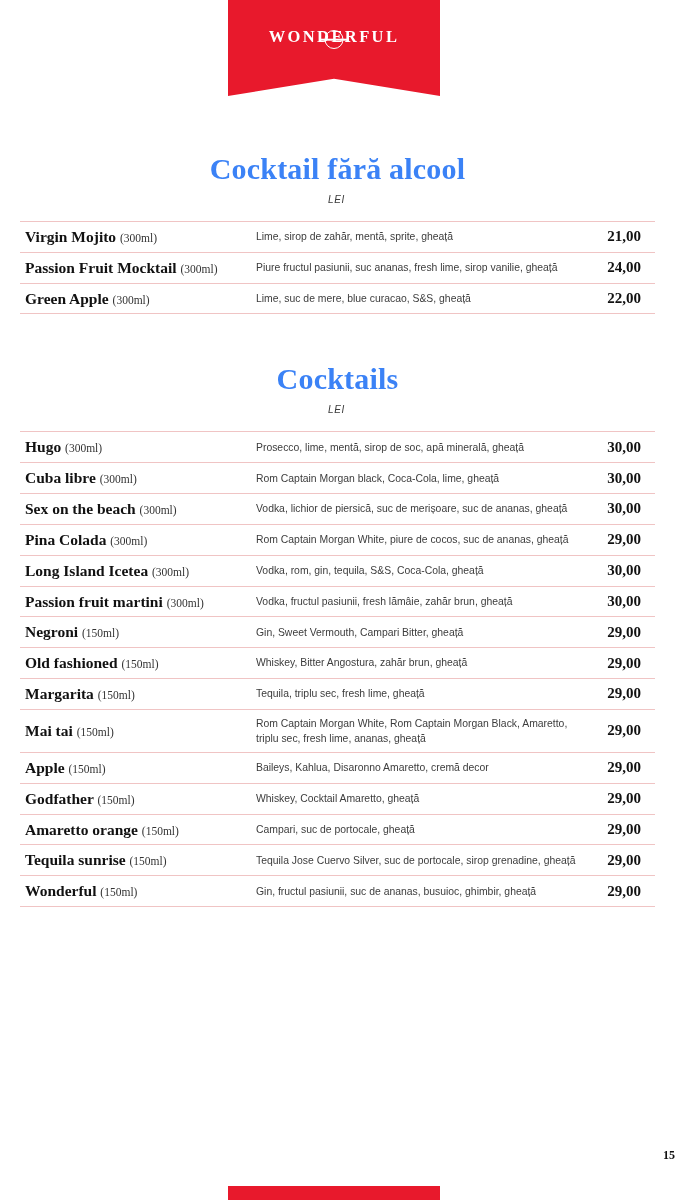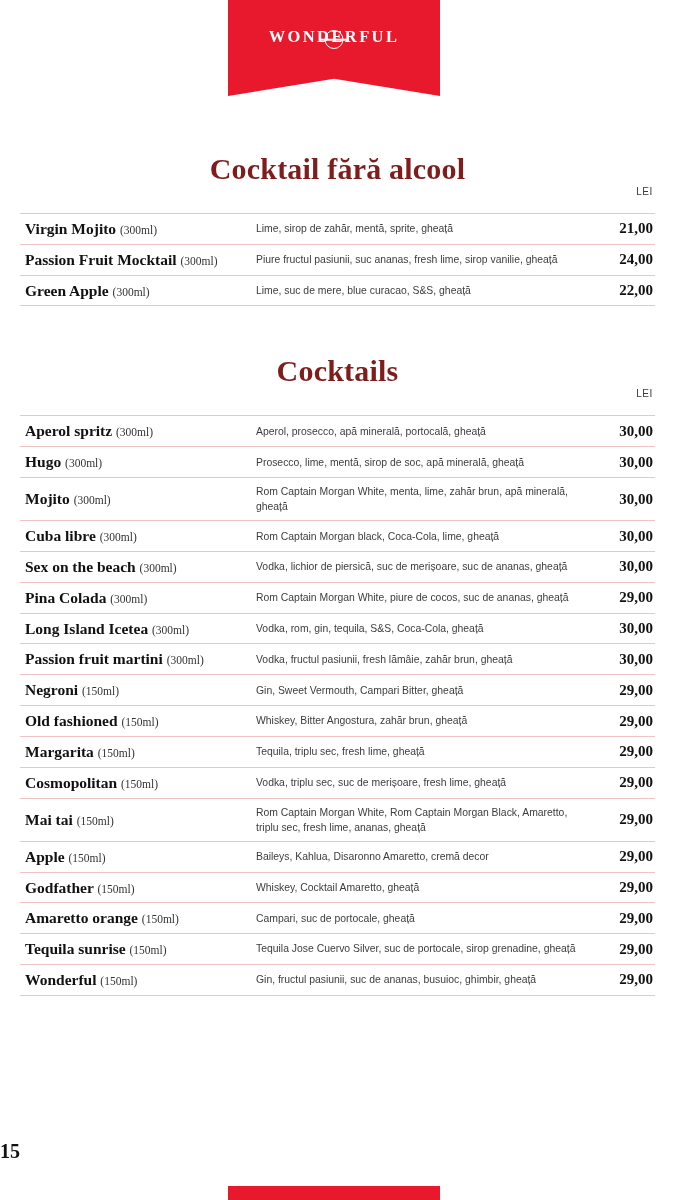--- a/index.html
+++ b/index.html
@@ -73,34 +73,36 @@
 
   
   .section {
     padding: 0 20px;
   }
   .section-title {
     text-align: center;
     font-family: "Liberation Serif", serif;
     font-weight: bold;
     font-size: 30px;
-    color: #7f1d1d;
+    color: #3b82f6;
     margin: 0;
     letter-spacing: 0.2px;
   }
   .sect1 { margin-top: 56px; }
   .sect2 { margin-top: 48px; }
 
   .lei {
-    text-align: right;
+    text-align: center;
     font-size: 10px;
     color: #3a3a3a;
     letter-spacing: 0.6px;
     padding-right: 2px;
+    margin-top: 8px;
     margin-bottom: 2px;
+    font-style: italic;
   }
 
   table.menu {
     width: 100%;
     border-collapse: collapse;
     table-layout: fixed;
     margin-top: 16px;
   }
   table.menu tr {
     border-bottom: 1px solid #f0c4c4;
@@ -126,40 +128,40 @@
   }
   td.desc {
     padding: 6px 10px 6px 0;
     vertical-align: middle;
     font-size: 10.4px;
     color: #3c3c3c;
     line-height: 1.45;
   }
   td.price {
     width: 58px;
-    text-align: right;
+    text-align: center;
     padding: 6px 2px 6px 0;
     vertical-align: middle;
     font-family: "Liberation Serif", serif;
     font-weight: bold;
     font-size: 15px;
     color: #111111;
     white-space: nowrap;
   }
 
   
   .page-number {
     position: absolute;
     left: 0;
     right: 0;
     bottom: 37px;
-    text-align: left;
-    font-family: "Liberation Serif", serif;
-    font-weight: bold;
-    font-size: 20px;
+    text-align: right;
+    font-family: "Liberation Serif", serif;
+    font-weight: bold;
+    font-size: 12px;
     color: #111111;
   }
   .footer-bar {
     position: absolute;
     left: 228px;
     bottom: 0;
     width: 212px;
     height: 14px;
     background: #e8192c;
   }
@@ -211,44 +213,28 @@
   </table>
 </div>
 
 <div class="section sect2">
   <h1 class="section-title">Cocktails</h1>
   <div class="lei">LEI</div>
   <table class="menu">
     <tbody>
       <tr>
         <td class="name">
-          <span>Aperol spritz</span>
-          <span class="vol">(300ml)</span>
-        </td>
-        <td class="desc">Aperol, prosecco, apă minerală, portocală, gheață</td>
-        <td class="price">30,00</td>
-      </tr>
-      <tr>
-        <td class="name">
           <span>Hugo</span>
           <span class="vol">(300ml)</span>
         </td>
         <td class="desc">Prosecco, lime, mentă, sirop de soc, apă minerală, gheață</td>
         <td class="price">30,00</td>
       </tr>
       <tr>
         <td class="name">
-          <span>Mojito</span>
-          <span class="vol">(300ml)</span>
-        </td>
-        <td class="desc">Rom Captain Morgan White, menta, lime, zahăr brun, apă minerală, gheață</td>
-        <td class="price">30,00</td>
-      </tr>
-      <tr>
-        <td class="name">
           <span>Cuba libre</span>
           <span class="vol">(300ml)</span>
         </td>
         <td class="desc">Rom Captain Morgan black, Coca-Cola, lime, gheață</td>
         <td class="price">30,00</td>
       </tr>
       <tr>
         <td class="name">
           <span>Sex on the beach</span>
           <span class="vol">(300ml)</span>
@@ -295,28 +281,20 @@
         </td>
         <td class="desc">Whiskey, Bitter Angostura, zahăr brun, gheață</td>
         <td class="price">29,00</td>
       </tr>
       <tr>
         <td class="name">
           <span>Margarita</span>
           <span class="vol">(150ml)</span>
         </td>
         <td class="desc">Tequila, triplu sec, fresh lime, gheață</td>
-        <td class="price">29,00</td>
-      </tr>
-      <tr>
-        <td class="name">
-          <span>Cosmopolitan</span>
-          <span class="vol">(150ml)</span>
-        </td>
-        <td class="desc">Vodka, triplu sec, suc de merișoare, fresh lime, gheață</td>
         <td class="price">29,00</td>
       </tr>
       <tr>
         <td class="name">
           <span>Mai tai</span>
           <span class="vol">(150ml)</span>
         </td>
         <td class="desc">Rom Captain Morgan White, Rom Captain Morgan Black, Amaretto, triplu sec, fresh lime, ananas, gheață</td>
         <td class="price">29,00</td>
       </tr>

